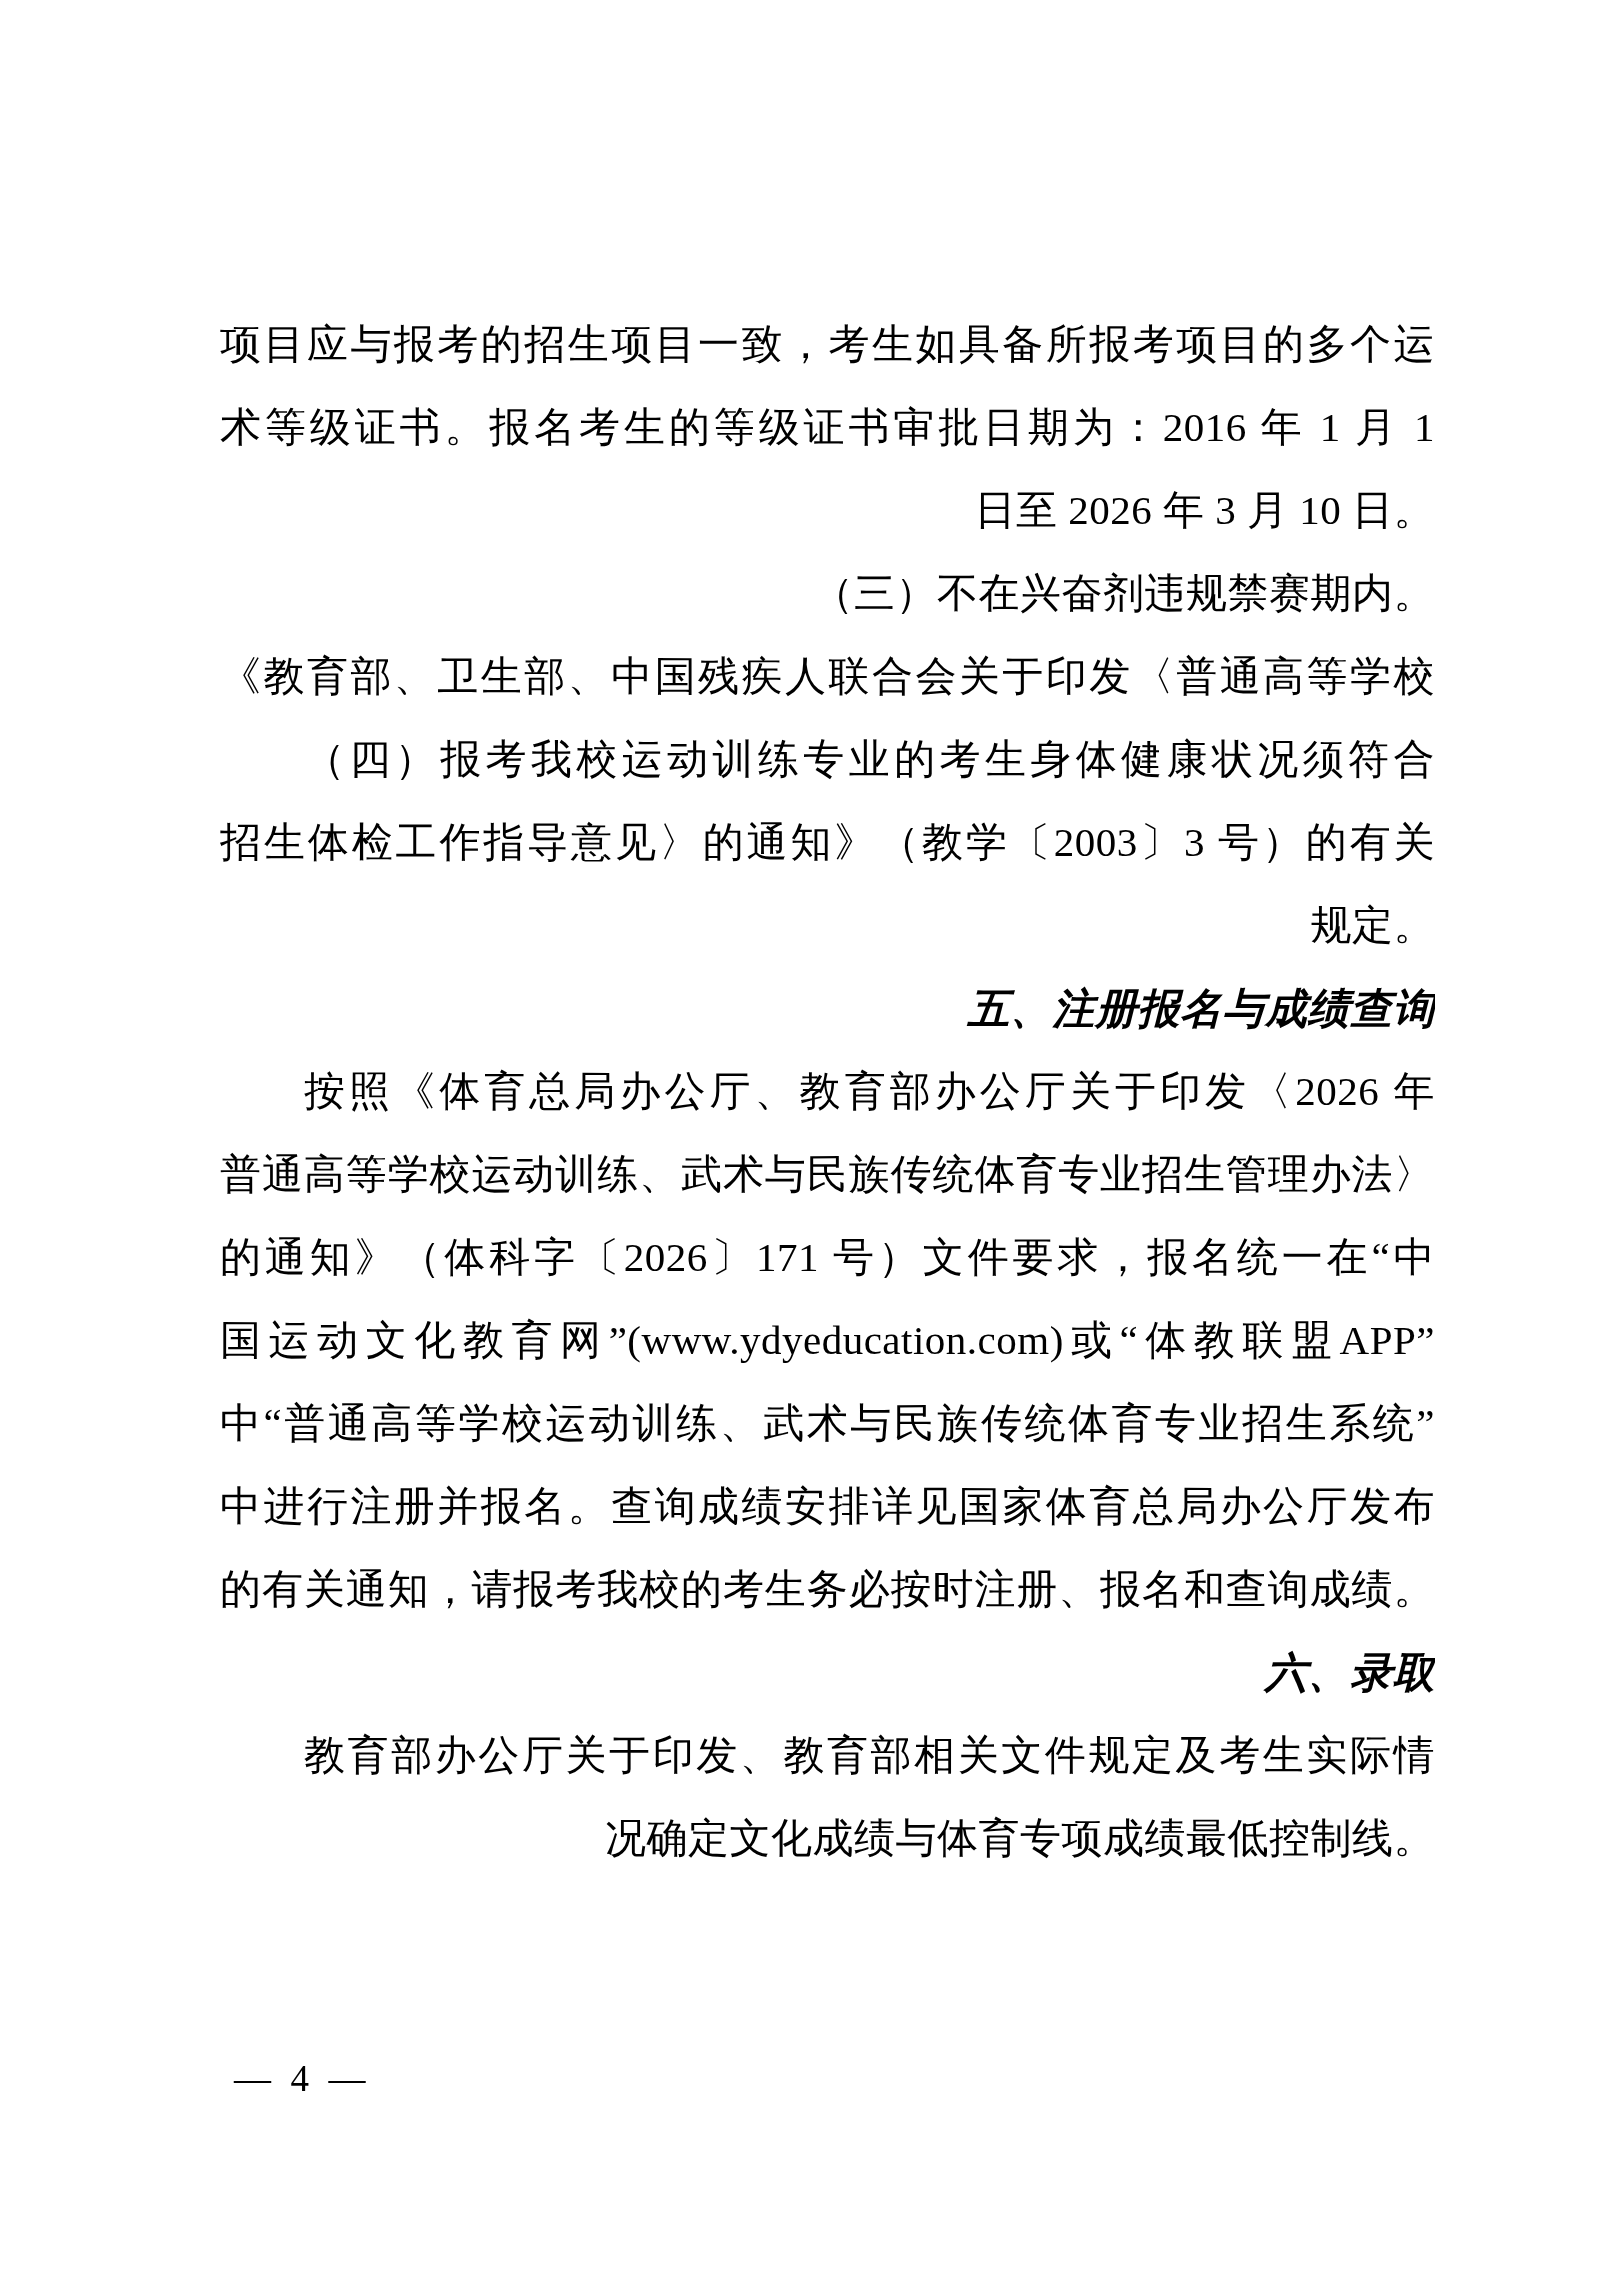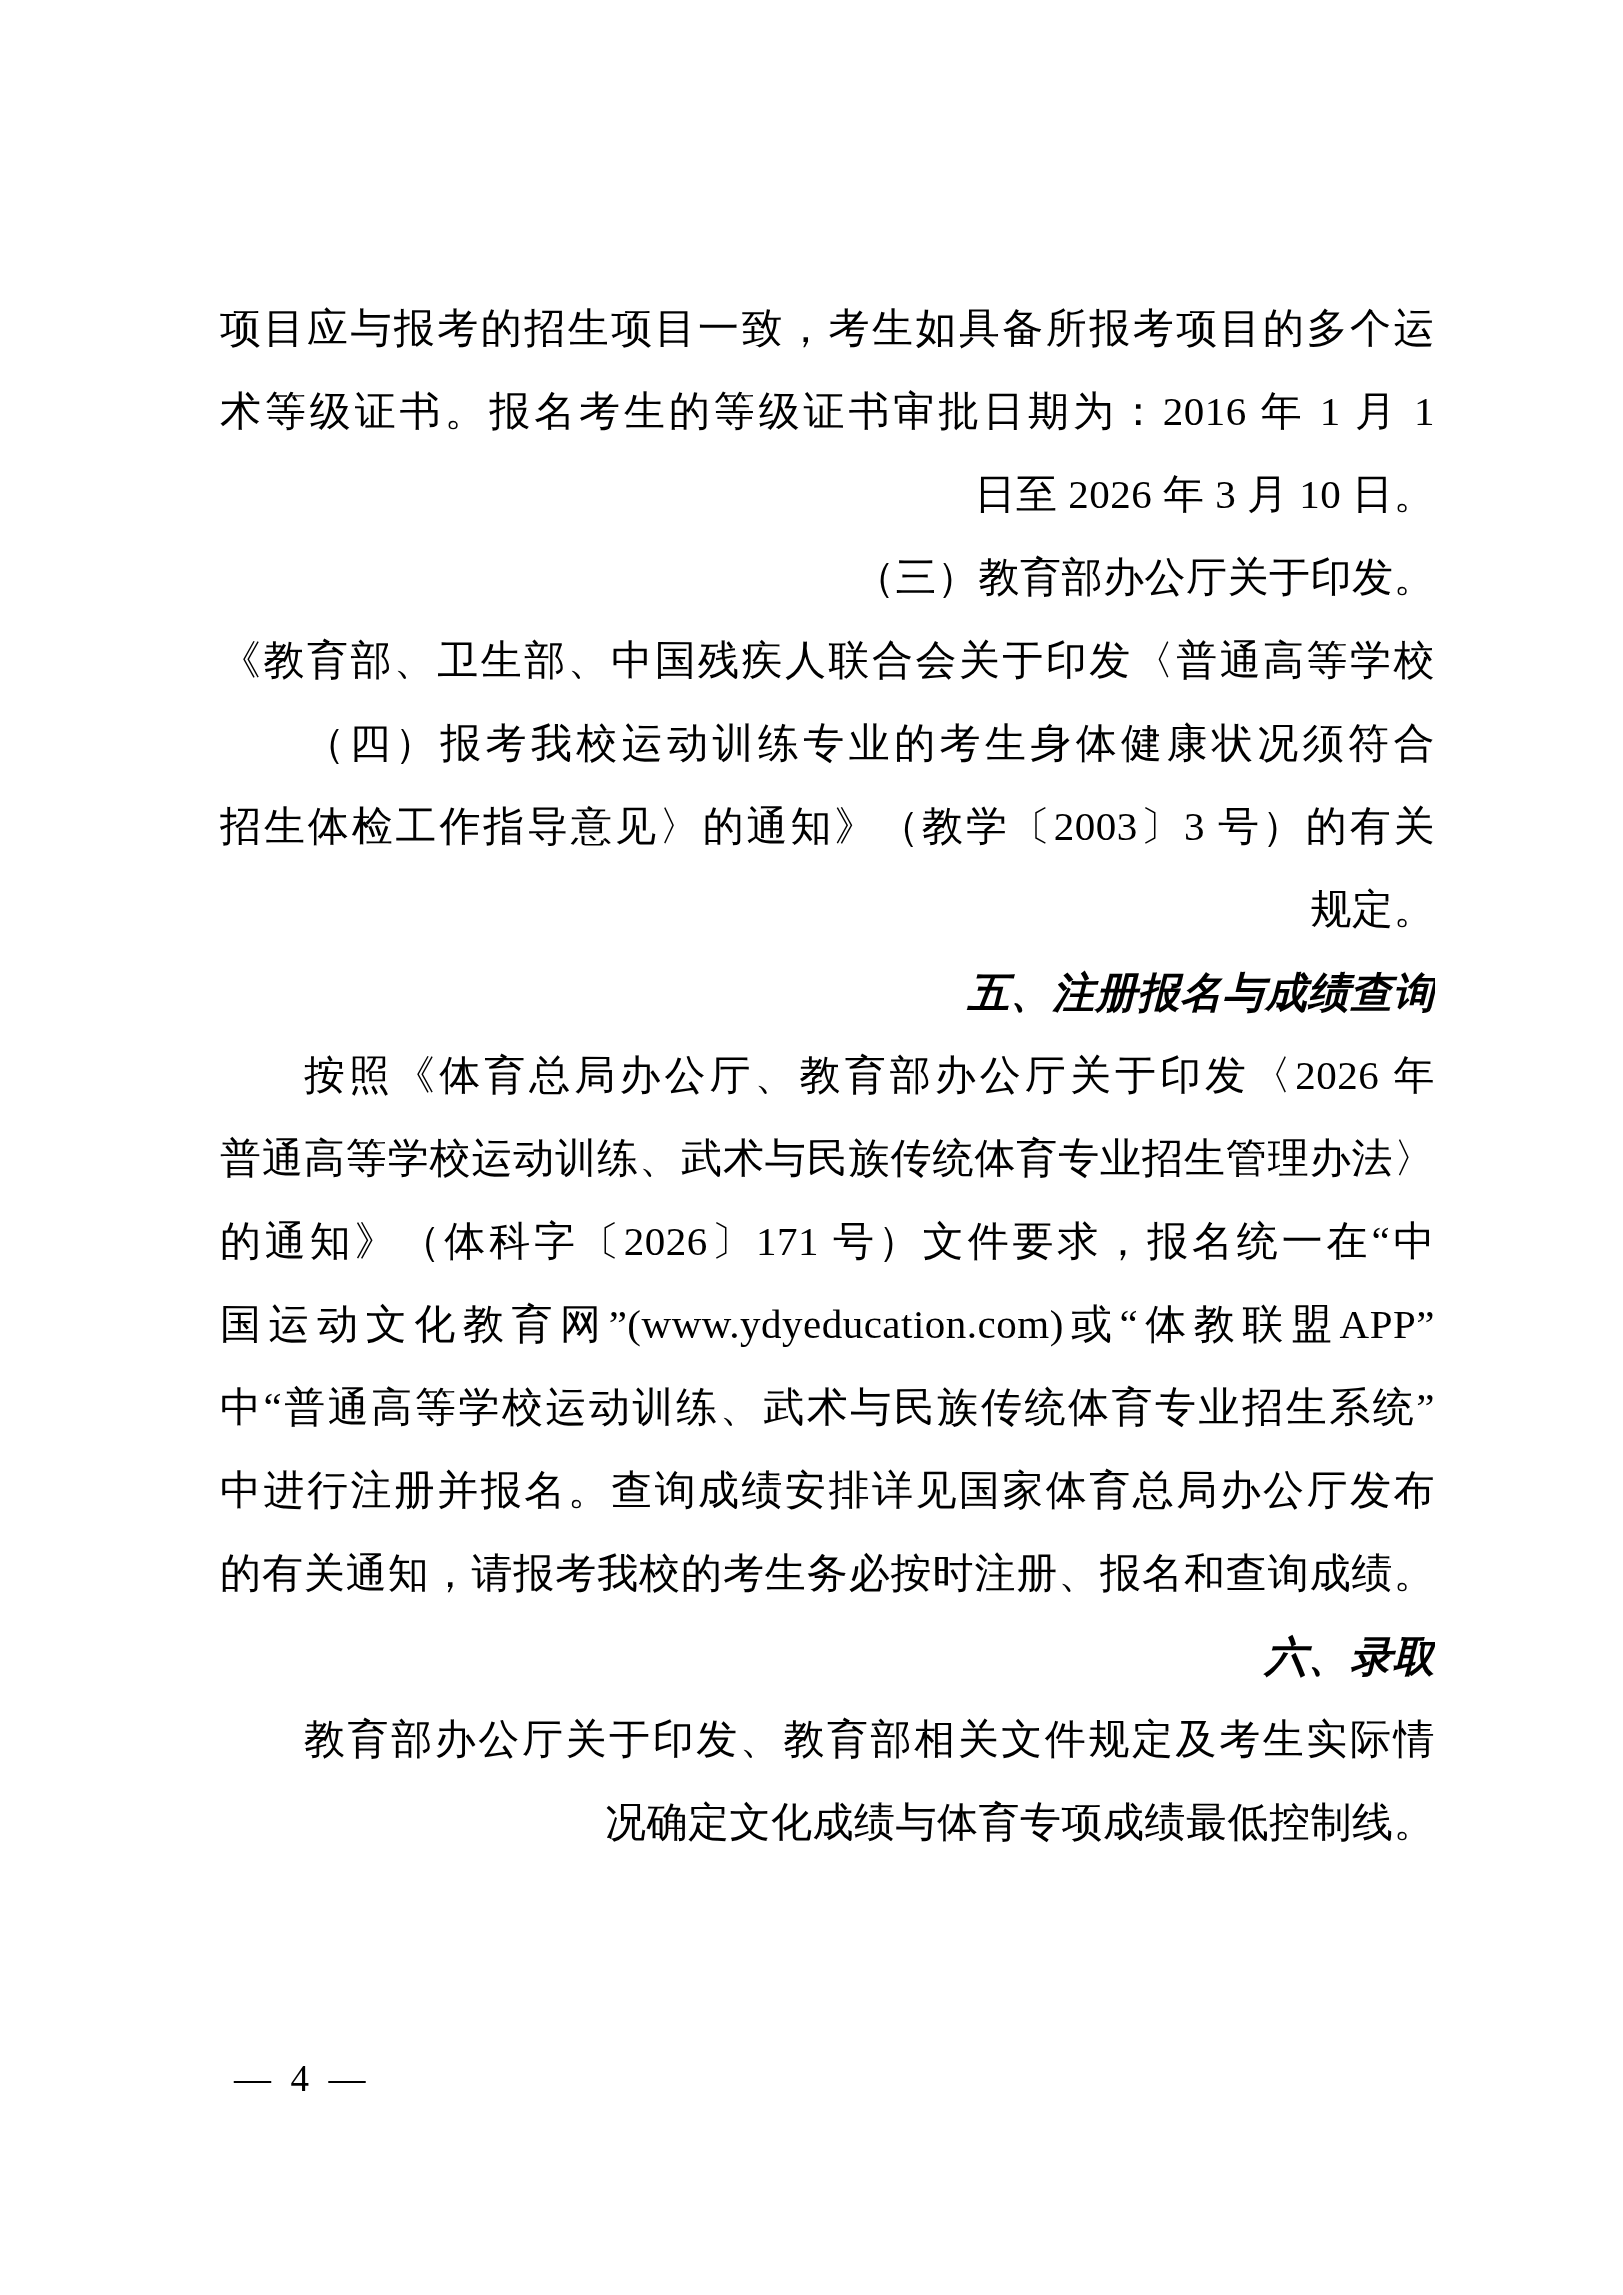--- a/index.html
+++ b/index.html
@@ -12,21 +12,21 @@
     width: 1623px;
     height: 2295px;
     background: #ffffff;
     overflow: hidden;
     font-family: "Liberation Serif", "DejaVu Serif", serif;
     color: #000000;
   }
   .doc {
     position: absolute;
     left: 220px;
-    top: 287px;
+    top: 303px;
     width: 1215px;
   }
   .line {
     height: 83px;
     line-height: 83px;
     font-size: 41px;
     letter-spacing: 0.5px;
     white-space: nowrap;
     overflow: hidden;
     text-align: right;
@@ -58,21 +58,21 @@
   }
 </style>
 </head>
 <body>
 
 <div class="page">
   <div class="doc">
     <div class="line fill">项目应与报考的招生项目一致，考生如具备所报考项目的多个运</div>
     <div class="line fill">术等级证书。报名考生的等级证书审批日期为：2016 年 1 月 1</div>
     <div class="line">日至 2026 年 3 月 10 日。</div>
-    <div class="line indent">（三）教育部办公厅关于印发。</div>
+    <div class="line indent">（三）不在兴奋剂违规禁赛期内。</div>
     <div class="line fill">《教育部、卫生部、中国残疾人联合会关于印发〈普通高等学校</div>
     <div class="line indent fill">（四）报考我校运动训练专业的考生身体健康状况须符合</div>
     <div class="line fill">招生体检工作指导意见〉的通知》（教学〔2003〕3 号）的有关</div>
     <div class="line">规定。</div>
     <div class="line heading indent">五、注册报名与成绩查询</div>
     <div class="line indent fill">按照《体育总局办公厅、教育部办公厅关于印发〈2026 年</div>
     <div class="line fill">普通高等学校运动训练、武术与民族传统体育专业招生管理办法〉</div>
     <div class="line fill">的通知》（体科字〔2026〕171 号）文件要求，报名统一在“中</div>
     <div class="line fill">国运动文化教育网”(www.ydyeducation.com)或“体教联盟APP”</div>
     <div class="line fill">中“普通高等学校运动训练、武术与民族传统体育专业招生系统”</div>

